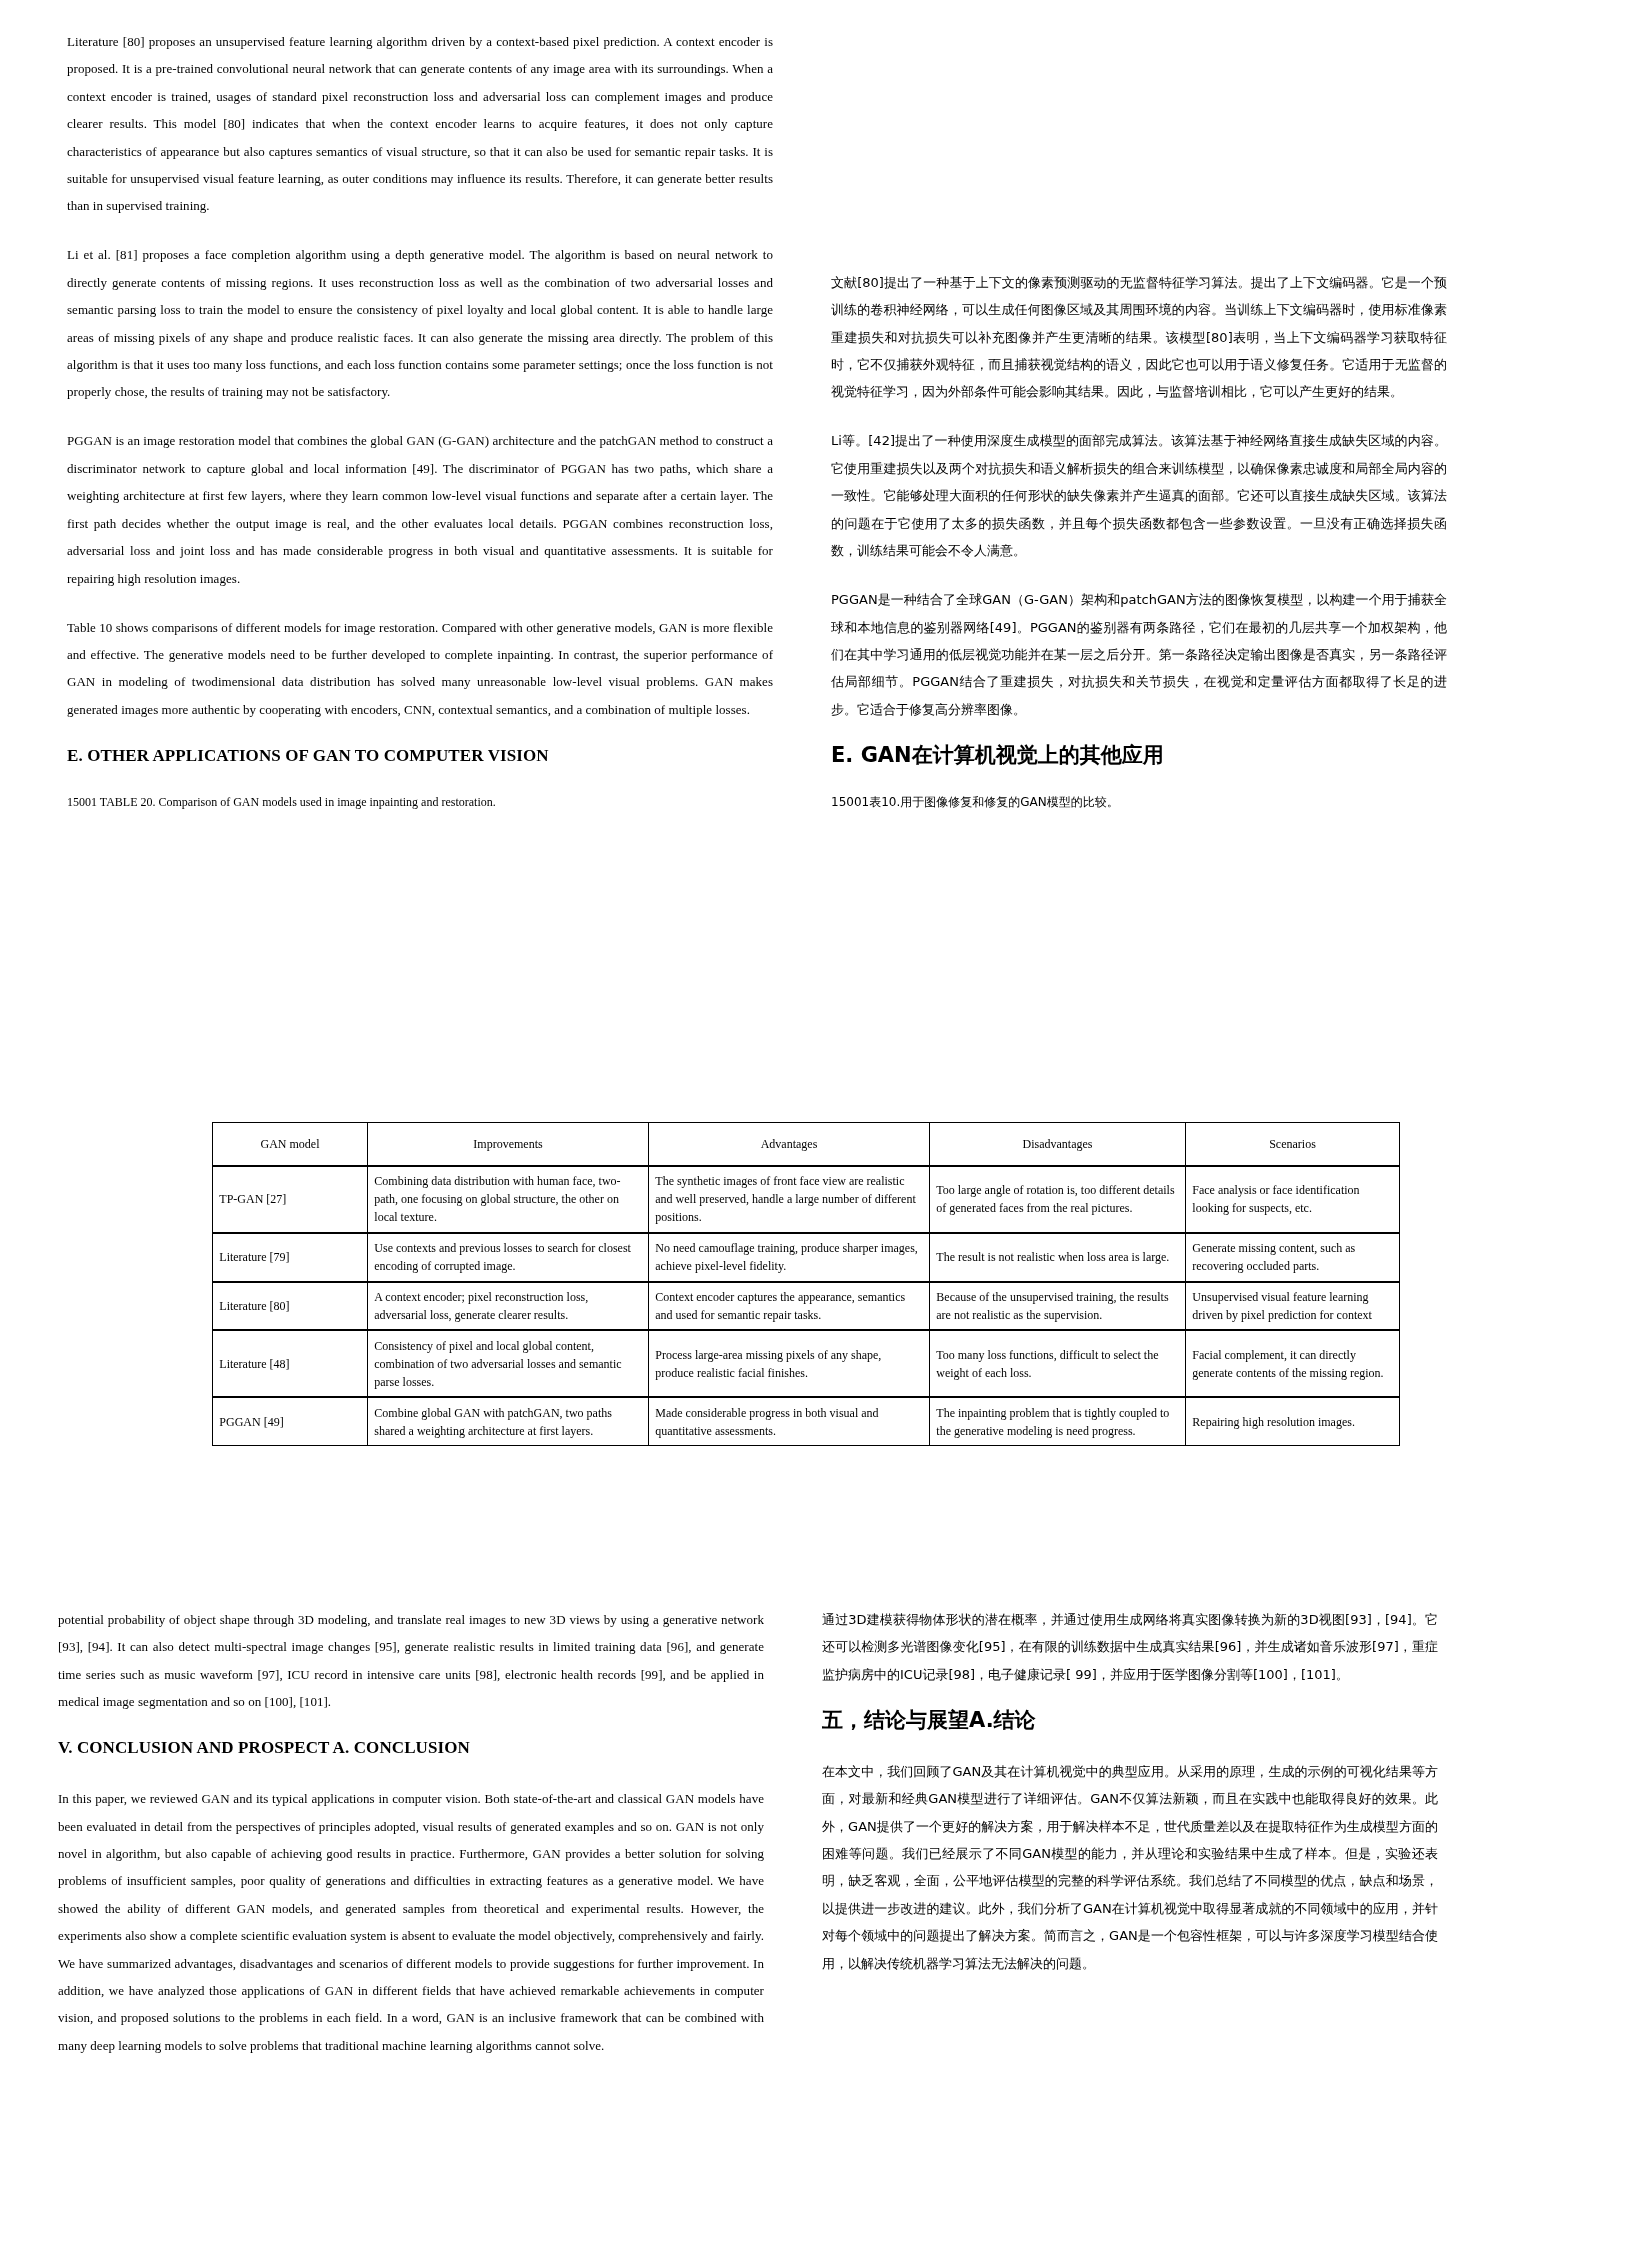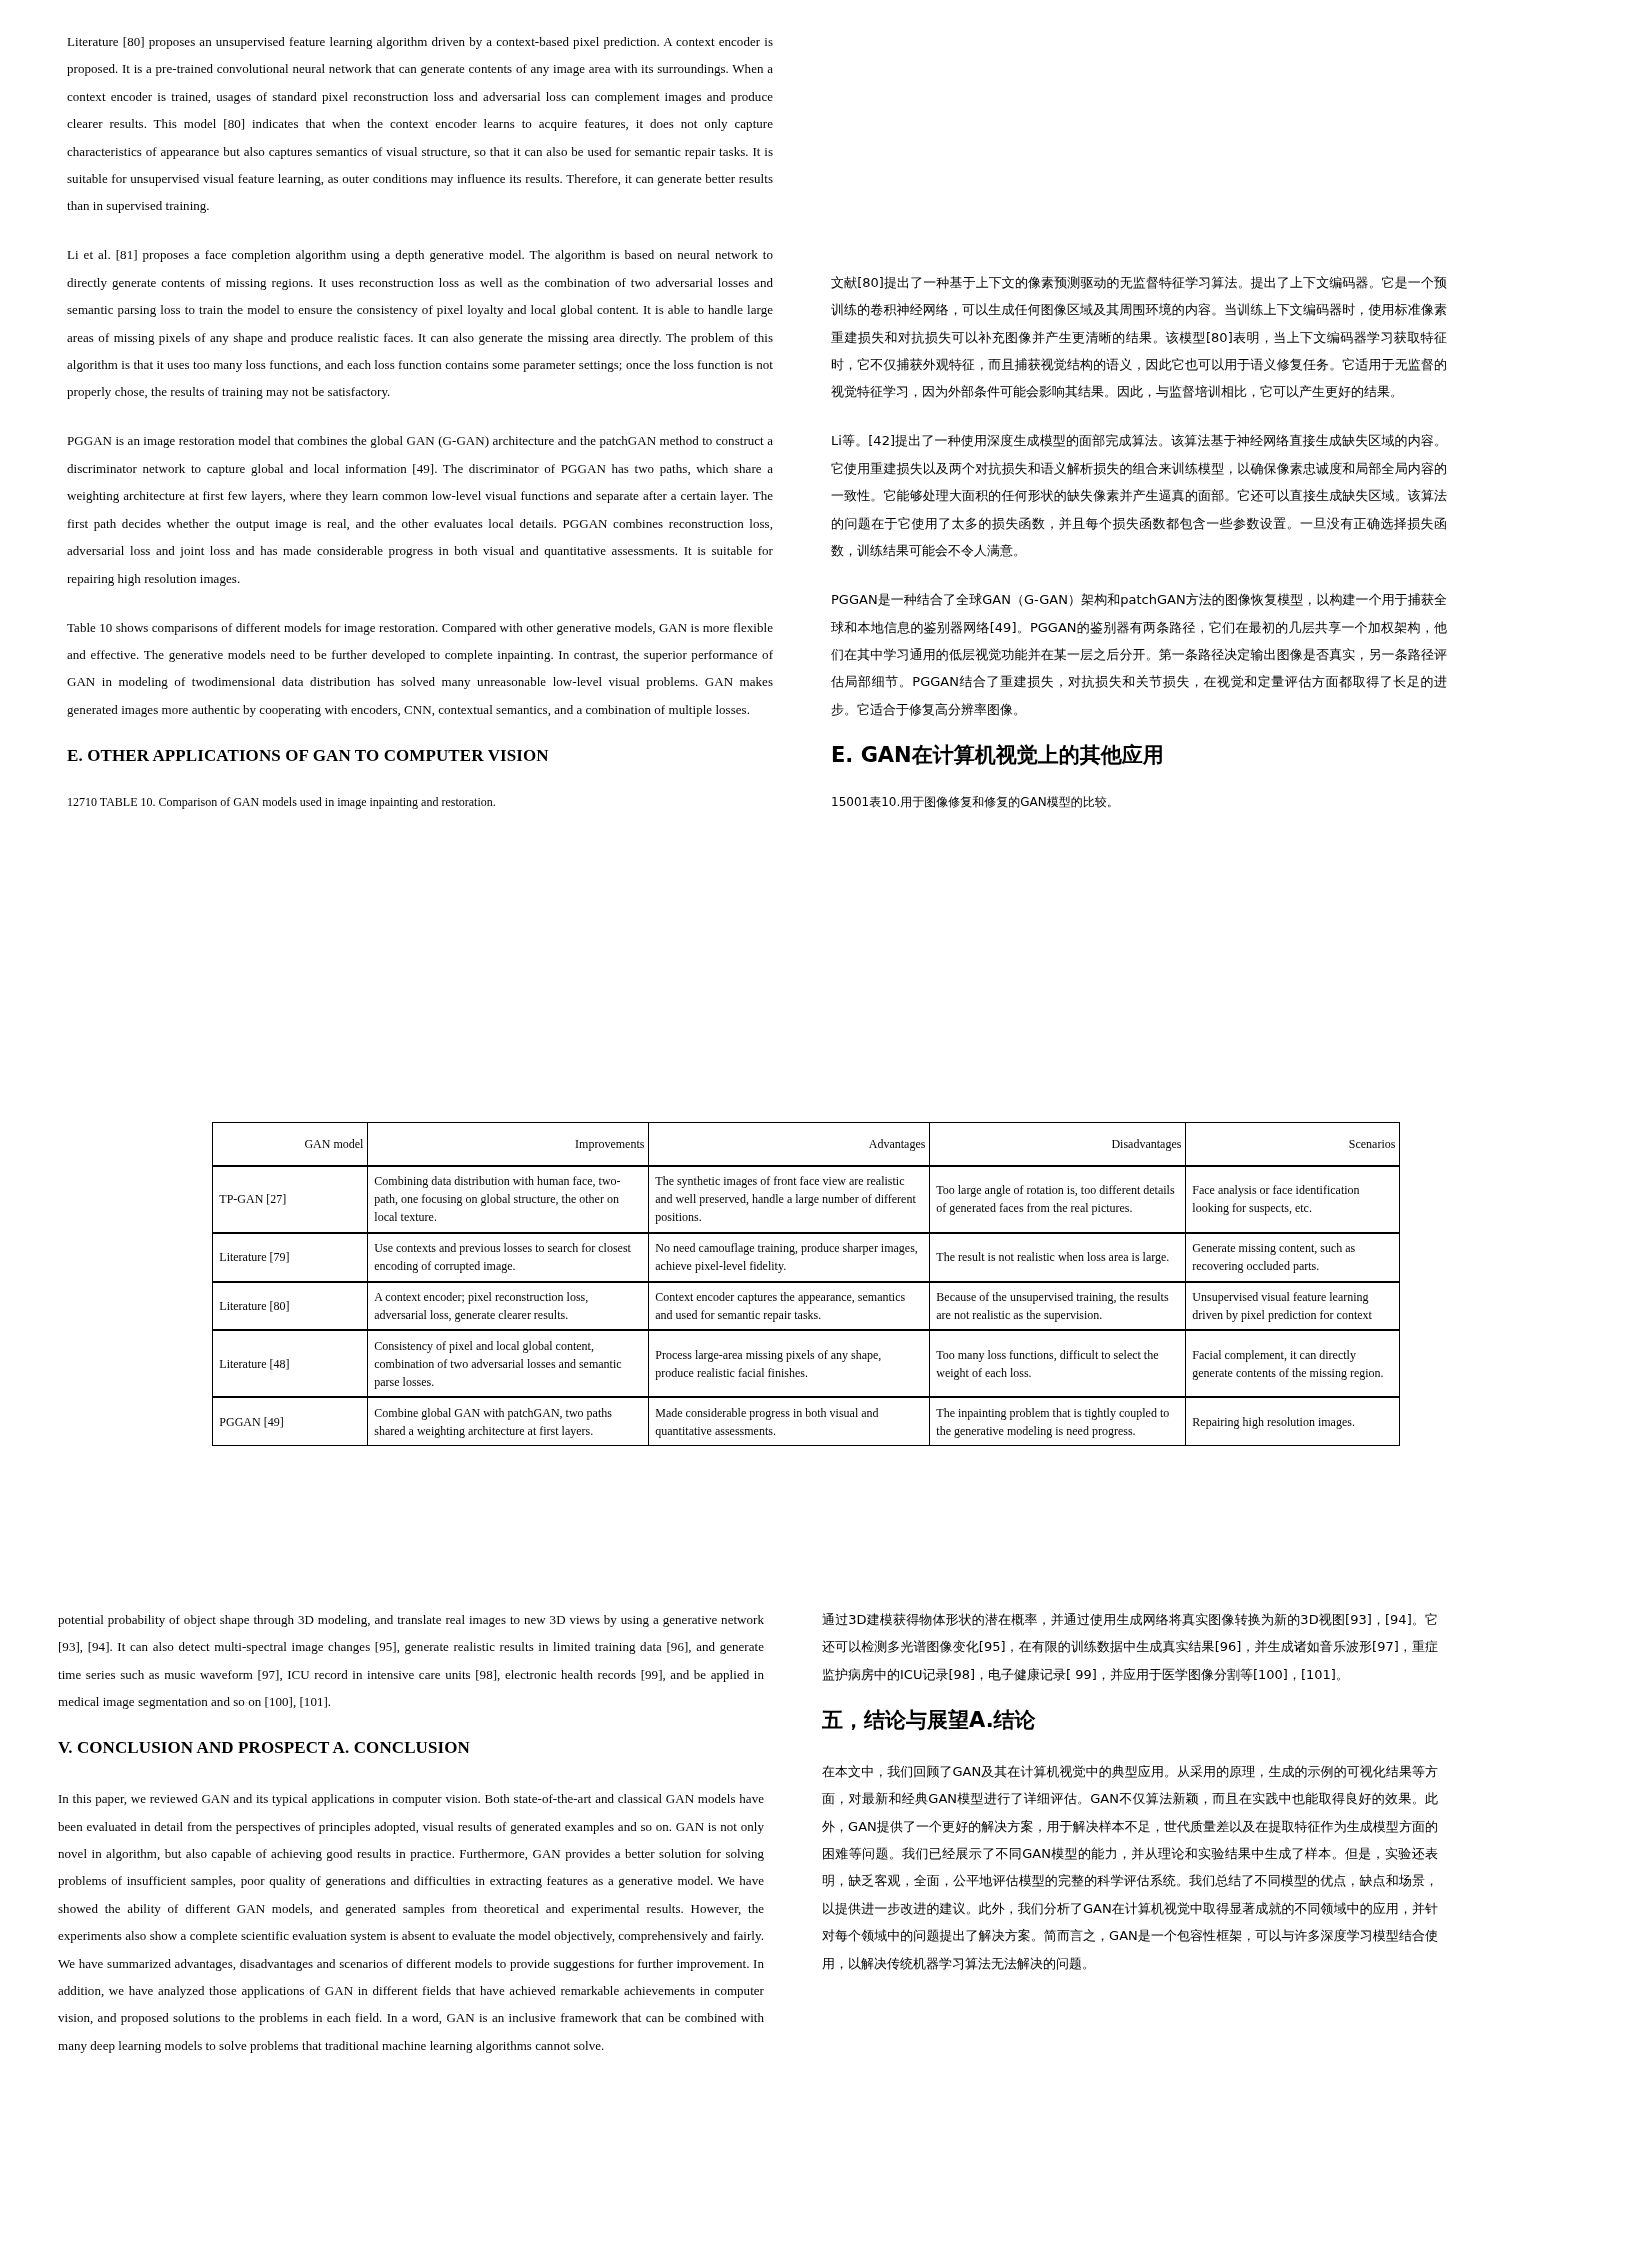--- a/index.html
+++ b/index.html
@@ -105,21 +105,21 @@
   table.cmp col.c4 { width: 214px; }
 
   table.cmp th, table.cmp td {
     border: 0.9px solid #000;
     vertical-align: middle;
     font-size: 12px;
     line-height: 18px;
     padding: 5.4px 6.3px;
   }
   table.cmp th {
-    text-align: right;
+    text-align: center;
     font-weight: normal;
     height: 33px;
     padding: 4.5px 3.6px;
   }
   table.cmp thead tr th { border-bottom: 2.2px solid #000; }
   table.cmp tbody tr td { border-top: 2.2px solid #000; }
   table.cmp tbody tr:first-child td { border-top: none; }
   table.cmp td.model {
     text-align: left;
     white-space: nowrap;
@@ -144,21 +144,21 @@
 <div class="page">
 
   <div class="columns">
 
     <div class="col-en">
       <p class="en">Literature [80] proposes an unsupervised feature learning algorithm driven by a context-based pixel prediction. A context encoder is proposed. It is a pre-trained convolutional neural network that can generate contents of any image area with its surroundings. When a context encoder is trained, usages of standard pixel reconstruction loss and adversarial loss can complement images and produce clearer results. This model [80] indicates that when the context encoder learns to acquire features, it does not only capture characteristics of appearance but also captures semantics of visual structure, so that it can also be used for semantic repair tasks. It is suitable for unsupervised visual feature learning, as outer conditions may influence its results. Therefore, it can generate better results than in supervised training.</p>
       <p class="en">Li et al. [81] proposes a face completion algorithm using a depth generative model. The algorithm is based on neural network to directly generate contents of missing regions. It uses reconstruction loss as well as the combination of two adversarial losses and semantic parsing loss to train the model to ensure the consistency of pixel loyalty and local global content. It is able to handle large areas of missing pixels of any shape and produce realistic faces. It can also generate the missing area directly. The problem of this algorithm is that it uses too many loss functions, and each loss function contains some parameter settings; once the loss function is not properly chose, the results of training may not be satisfactory.</p>
       <p class="en">PGGAN is an image restoration model that combines the global GAN (G-GAN) architecture and the patchGAN method to construct a discriminator network to capture global and local information [49]. The discriminator of PGGAN has two paths, which share a weighting architecture at first few layers, where they learn common low-level visual functions and separate after a certain layer. The first path decides whether the output image is real, and the other evaluates local details. PGGAN combines reconstruction loss, adversarial loss and joint loss and has made considerable progress in both visual and quantitative assessments. It is suitable for repairing high resolution images.</p>
       <p class="en gap-xl">Table 10 shows comparisons of different models for image restoration. Compared with other generative models, GAN is more flexible and effective. The generative models need to be further developed to complete inpainting. In contrast, the superior performance of GAN in modeling of twodimensional data distribution has solved many unreasonable low-level visual problems. GAN makes generated images more authentic by cooperating with encoders, CNN, contextual semantics, and a combination of multiple losses.</p>
       <h2 class="sec-en">E. OTHER APPLICATIONS OF GAN TO COMPUTER VISION</h2>
-      <p class="caption-en">12710 TABLE 10. Comparison of GAN models used in image inpainting and restoration.</p>
+      <p class="caption-en">15001 TABLE 20. Comparison of GAN models used in image inpainting and restoration.</p>
     </div>
 
     <div class="col-zh">
       <p class="zh">文献[80]提出了一种基于上下文的像素预测驱动的无监督特征学习算法。提出了上下文编码器。它是一个预训练的卷积神经网络，可以生成任何图像区域及其周围环境的内容。当训练上下文编码器时，使用标准像素重建损失和对抗损失可以补充图像并产生更清晰的结果。该模型[80]表明，当上下文编码器学习获取特征时，它不仅捕获外观特征，而且捕获视觉结构的语义，因此它也可以用于语义修复任务。它适用于无监督的视觉特征学习，因为外部条件可能会影响其结果。因此，与监督培训相比，它可以产生更好的结果。</p>
       <p class="zh gap-xxl">Li等。[42]提出了一种使用深度生成模型的面部完成算法。该算法基于神经网络直接生成缺失区域的内容。它使用重建损失以及两个对抗损失和语义解析损失的组合来训练模型，以确保像素忠诚度和局部全局内容的一致性。它能够处理大面积的任何形状的缺失像素并产生逼真的面部。它还可以直接生成缺失区域。该算法的问题在于它使用了太多的损失函数，并且每个损失函数都包含一些参数设置。一旦没有正确选择损失函数，训练结果可能会不令人满意。</p>
       <p class="zh gap-lg">PGGAN是一种结合了全球GAN（G-GAN）架构和patchGAN方法的图像恢复模型，以构建一个用于捕获全球和本地信息的鉴别器网络[49]。PGGAN的鉴别器有两条路径，它们在最初的几层共享一个加权架构，他们在其中学习通用的低层视觉功能并在某一层之后分开。第一条路径决定输出图像是否真实，另一条路径评估局部细节。PGGAN结合了重建损失，对抗损失和关节损失，在视觉和定量评估方面都取得了长足的进步。它适合于修复高分辨率图像。</p>
       <h2 class="sec-zh">E. GAN在计算机视觉上的其他应用</h2>
       <p class="caption-zh">15001表10.用于图像修复和修复的GAN模型的比较。</p>
     </div>
 

